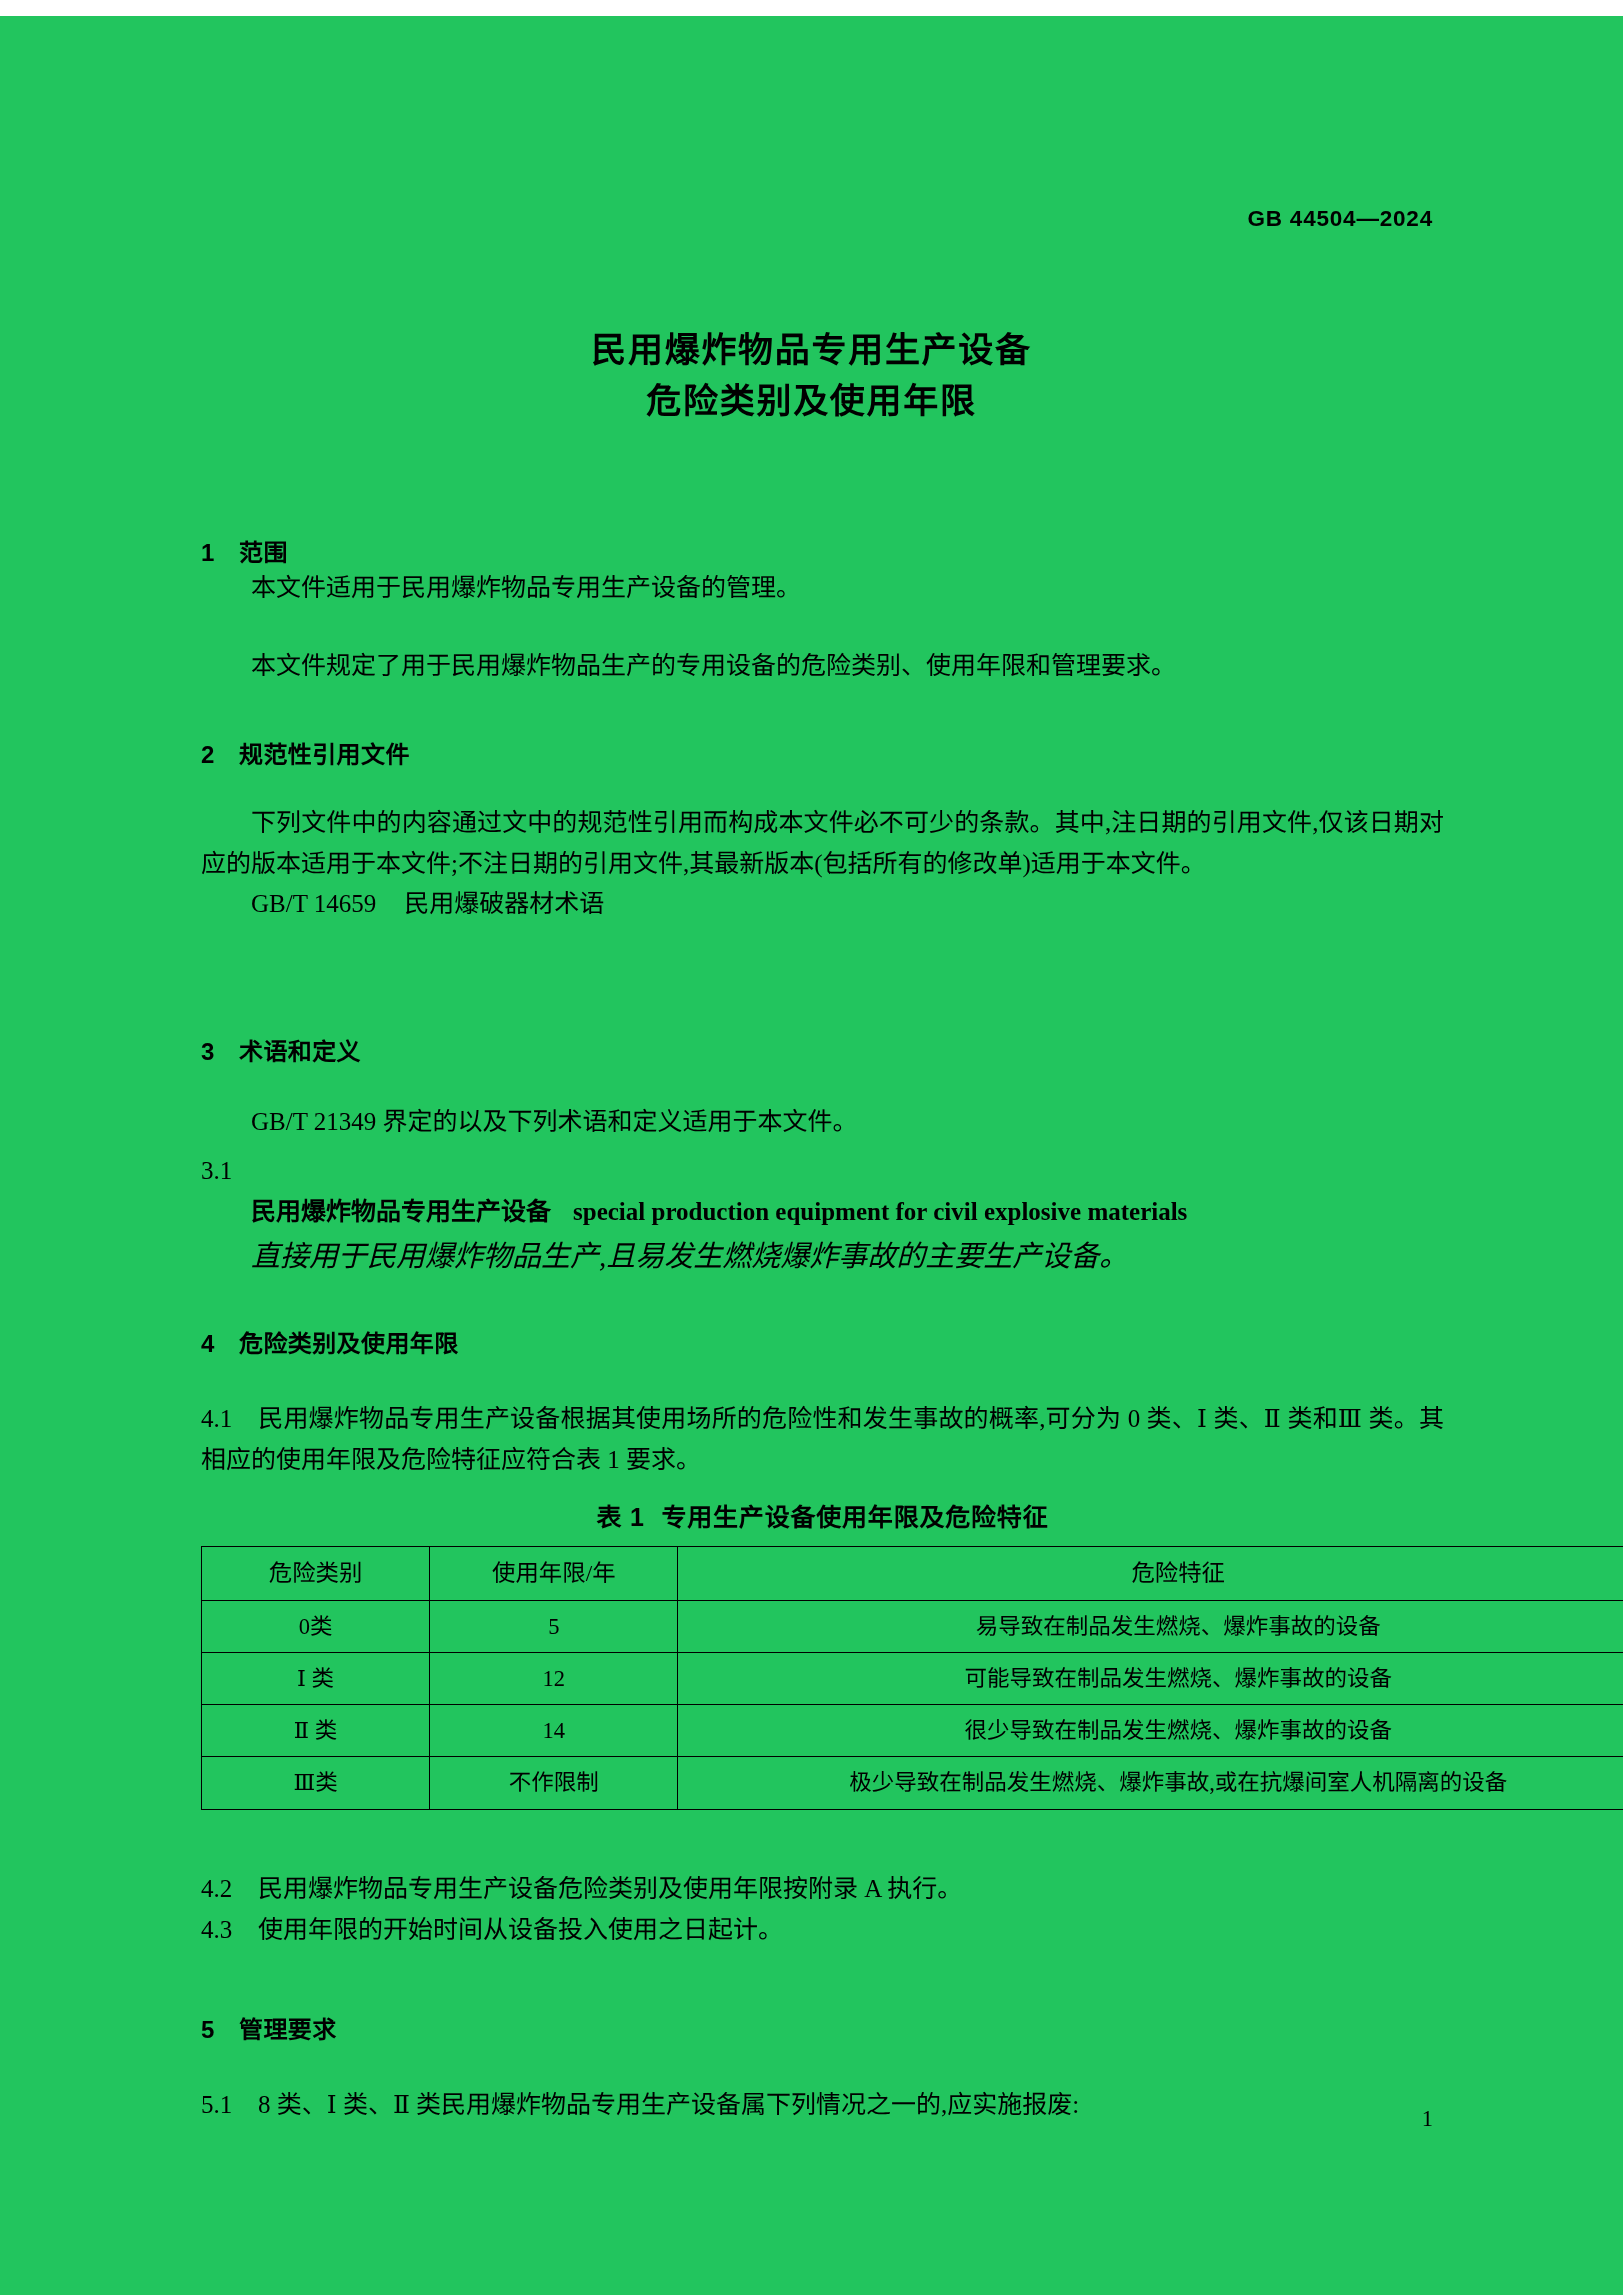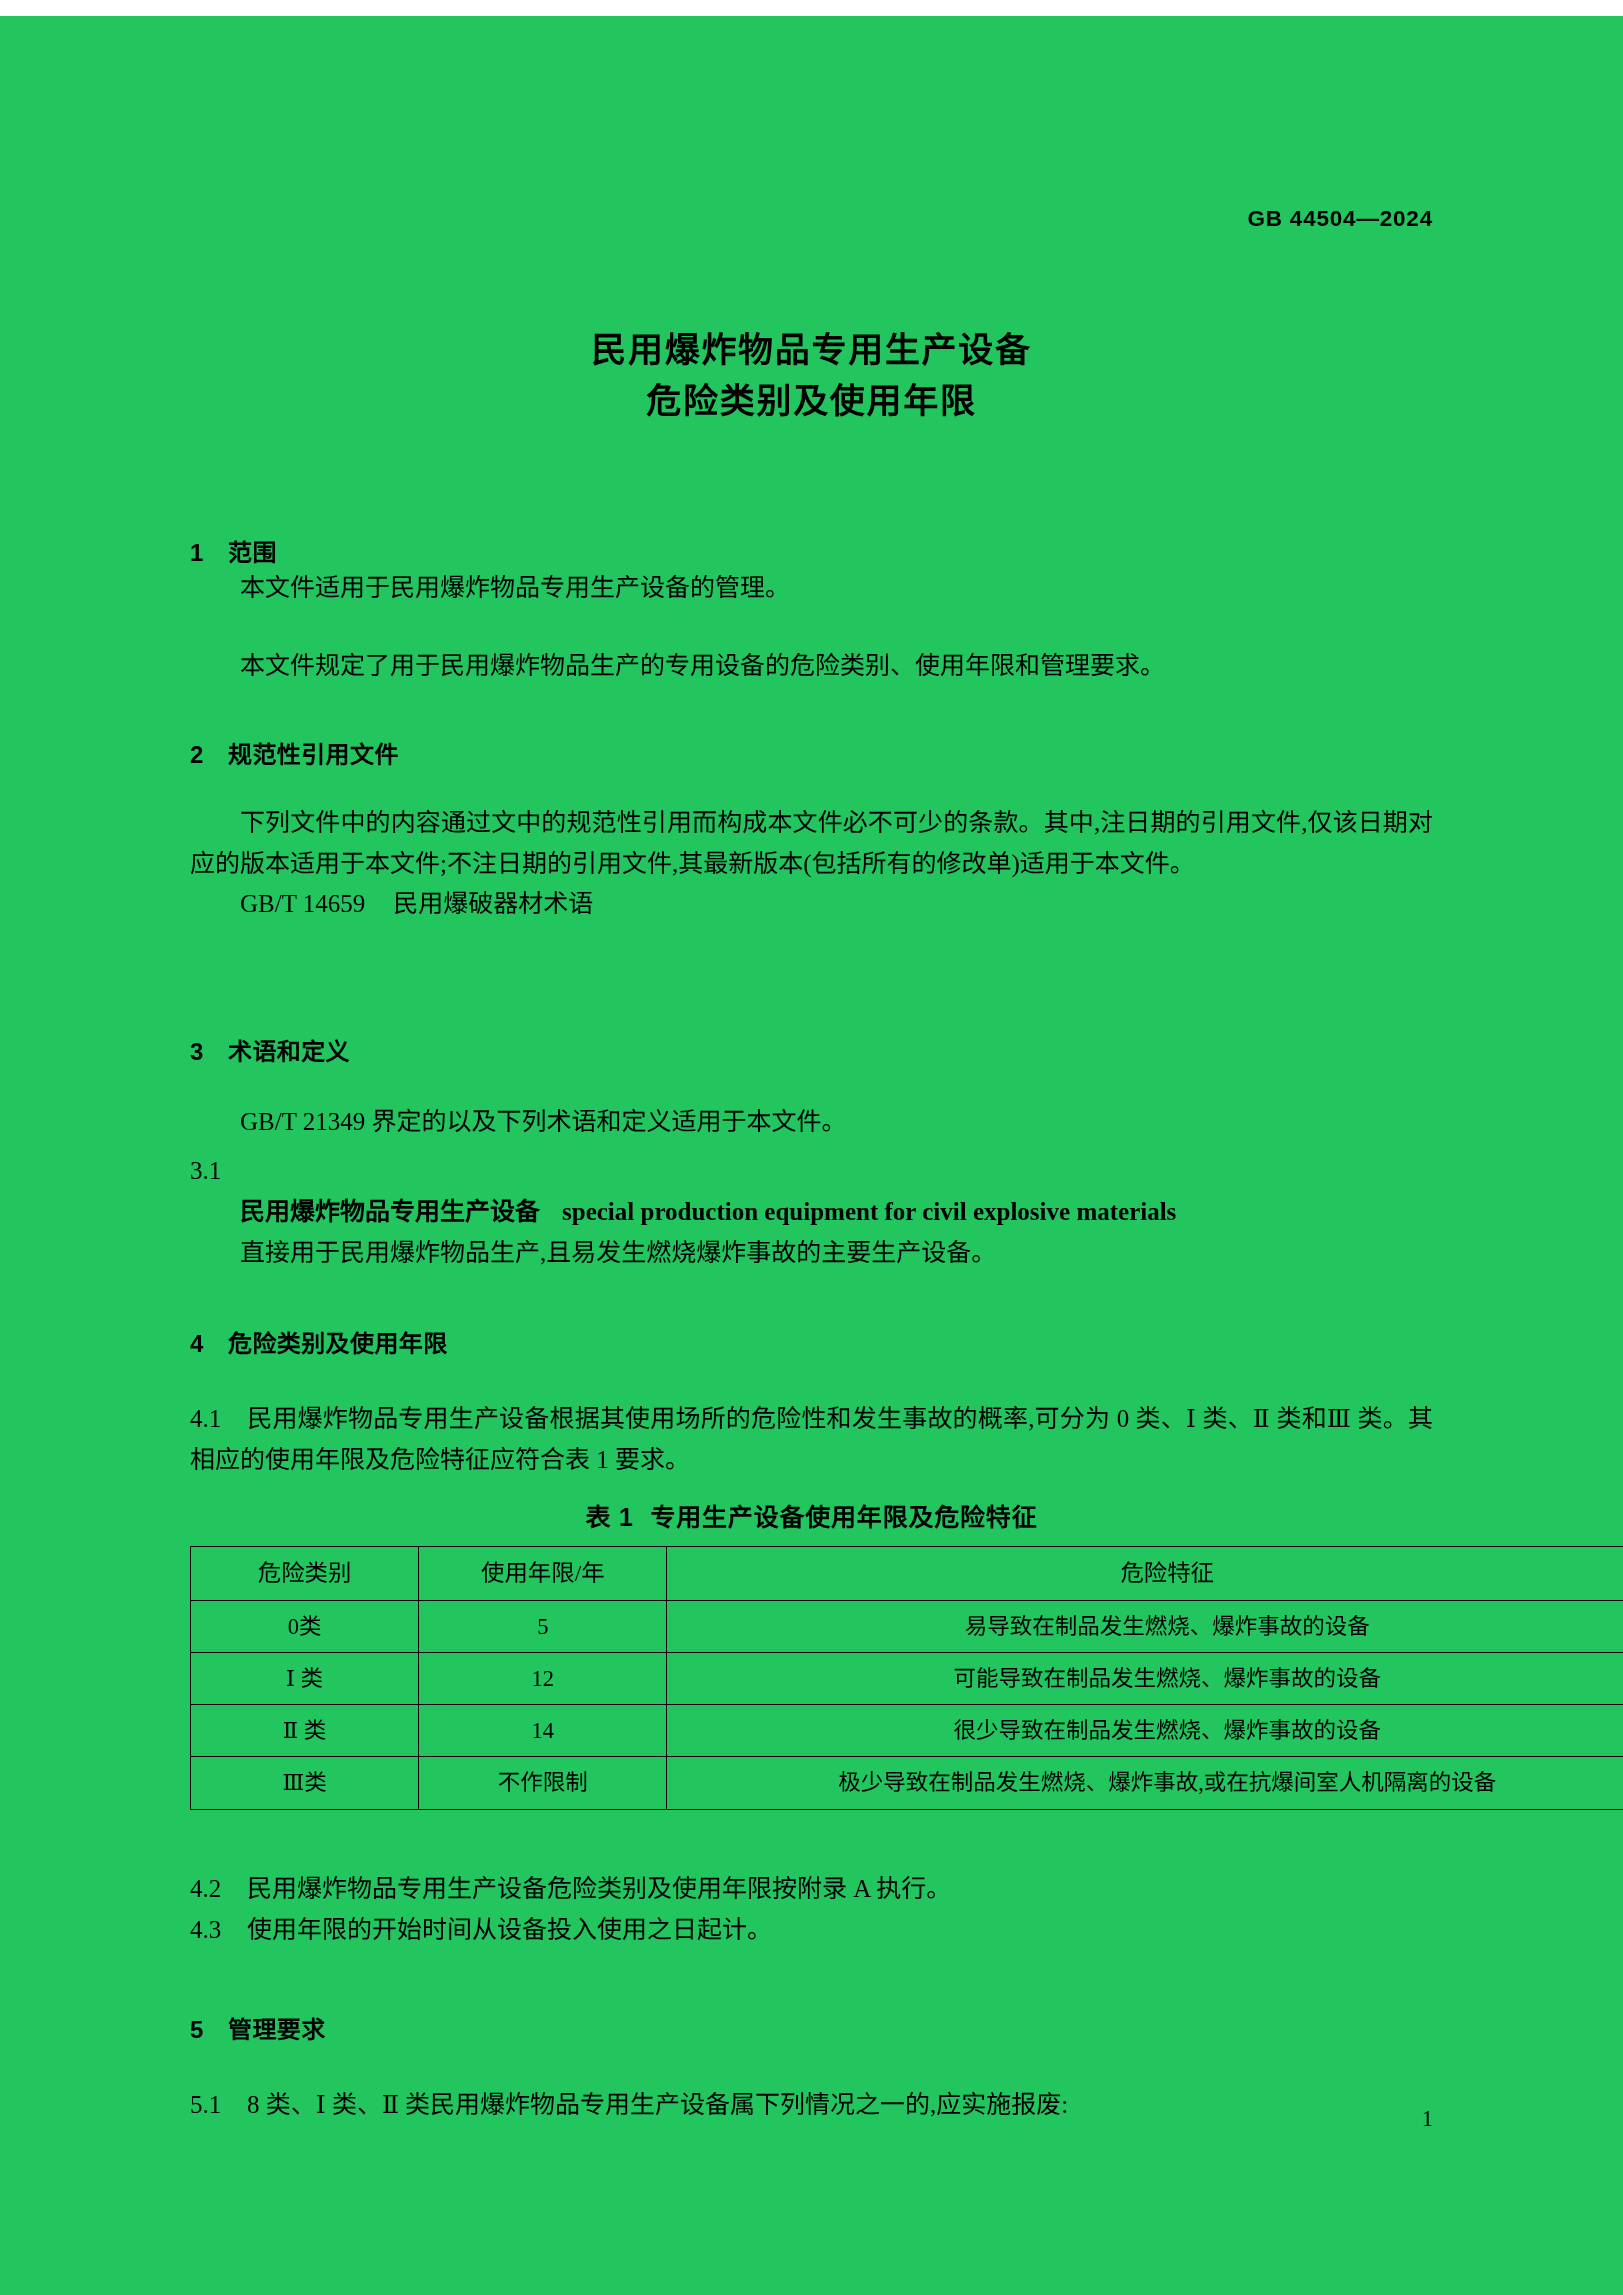--- a/index.html
+++ b/index.html
@@ -50,21 +50,21 @@
     font-weight: bold;
     font-size: 35px;
     line-height: 1.45;
     letter-spacing: 1.7px;
   }
   .doc-title .line2 { display: block; }
 
   
   .body-block {
     position: absolute;
-    left: 0;
+    left: 11px;
     width: 1243px;
   }
   .sec-head {
     font-family: "Liberation Sans", "DejaVu Sans", sans-serif;
     font-weight: bold;
     font-size: 24px;
     letter-spacing: 0.4px;
   }
   .sec-head .num {
     display: inline-block;
@@ -94,23 +94,24 @@
     padding-left: 50px;
     line-height: 1.62;
   }
   .term-name .en {
     font-family: "Liberation Serif", "DejaVu Serif", serif;
     font-weight: bold;
     padding-left: 22px;
     text-align: right;
   }
   .term-def {
-    font-size: 25px;
+    font-size: 29px;
     line-height: 1.62;
     padding-left: 50px;
+    font-style: italic;
   }
   .clause {
     font-size: 25px;
     line-height: 1.62;
     text-align: justify;
     text-justify: inter-ideograph;
   }
   .clause .cnum {
     display: inline-block;
     min-width: 57px;

